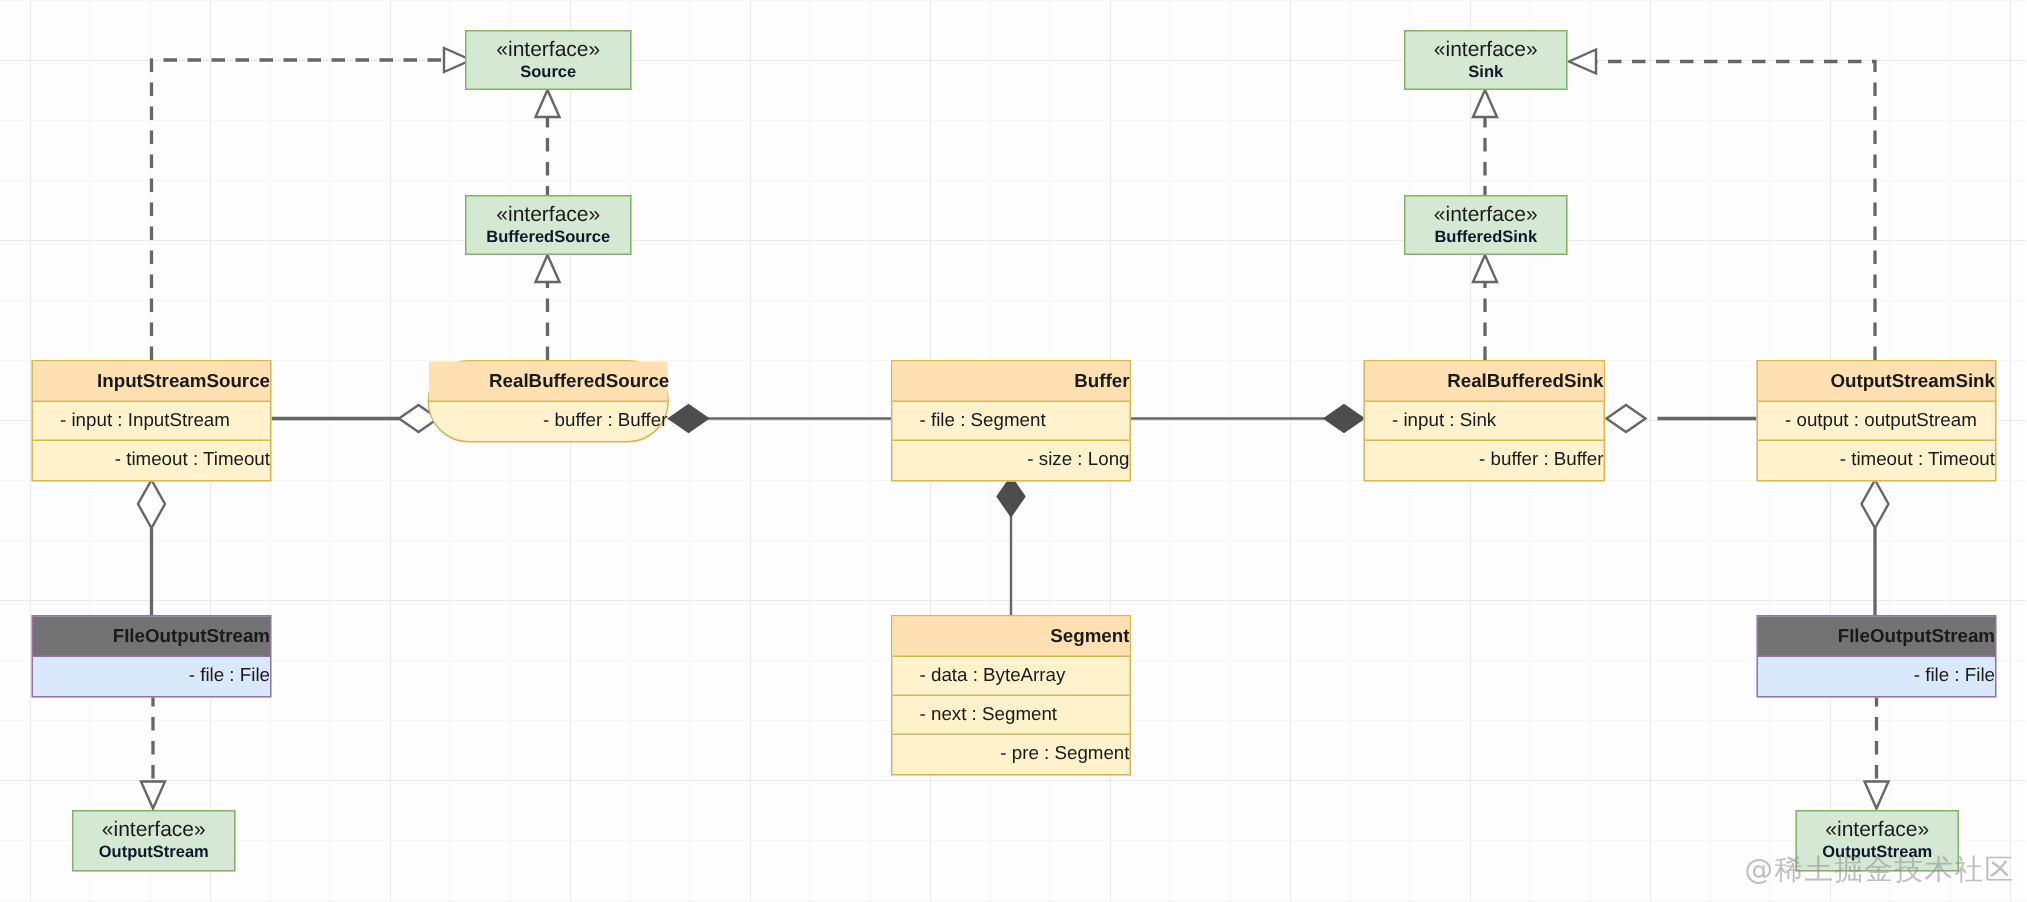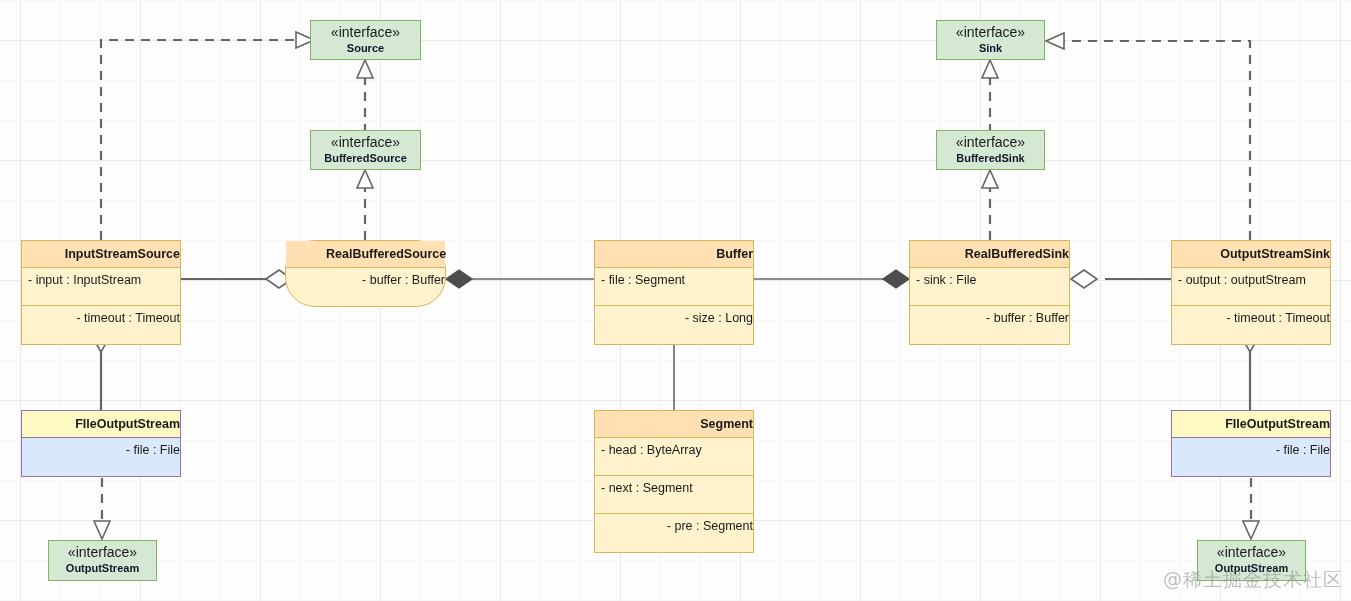--- a/index.html
+++ b/index.html
@@ -44,37 +44,37 @@
     text-align: right;
     font-weight: bold;
     font-size: 12.5px;
     color: #1a1a1a;
     background: #ffe0b2;
     border-bottom: 1px solid #d6b656;
     padding-left: 40px;
   }
   .node .row {
     box-sizing: border-box;
-    height: 38px;
+    height: 26px;
     line-height: 25px;
-    padding-left: 6px;
+    padding-left: 18px;
     font-size: 12.5px;
     color: #1a1a1a;
     border-bottom: 1px solid #d6b656;
     white-space: nowrap;
   }
   .node .row:last-child { border-bottom: none; text-align: right; }
 
   
   .node.stream {
     border: 1px solid #9673a6;
     background: #dae8fc;
   }
   .node.stream .hdr {
-    background: #fef9c3;
+    background: #737373;
     border-bottom: 1px solid #9673a6;
   }
   .node.stream .row { border-bottom: 1px solid #9673a6; }
   .node.stream .row:last-child { border-bottom: none; }
 
   
   .iface {
     position: absolute;
     box-sizing: border-box;
     border: 1px solid #82b366;
@@ -238,33 +238,33 @@
   </div>
 
   <div class="node" style="left:594px; top:240px; width:160px;">
     <div class="hdr">Buffer</div>
     <div class="row">- file : Segment</div>
     <div class="row">- size : Long</div>
   </div>
 
   <div class="node" style="left:909px; top:240px; width:161px;">
     <div class="hdr">RealBufferedSink</div>
-    <div class="row">- sink : File</div>
+    <div class="row">- input : Sink</div>
     <div class="row">- buffer : Buffer</div>
   </div>
 
   <div class="node" style="left:1171px; top:240px; width:160px;">
     <div class="hdr">OutputStreamSink</div>
     <div class="row">- output : outputStream</div>
     <div class="row">- timeout : Timeout</div>
   </div>
 
   <div class="node" style="left:594px; top:410px; width:160px;">
     <div class="hdr">Segment</div>
-    <div class="row">- head : ByteArray</div>
+    <div class="row">- data : ByteArray</div>
     <div class="row">- next : Segment</div>
     <div class="row">- pre : Segment</div>
   </div>
 
   <div class="node stream" style="left:21px; top:410px; width:160px;">
     <div class="hdr">FIleOutputStream</div>
     <div class="row">- file : File</div>
   </div>
 
   <div class="node stream" style="left:1171px; top:410px; width:160px;">

